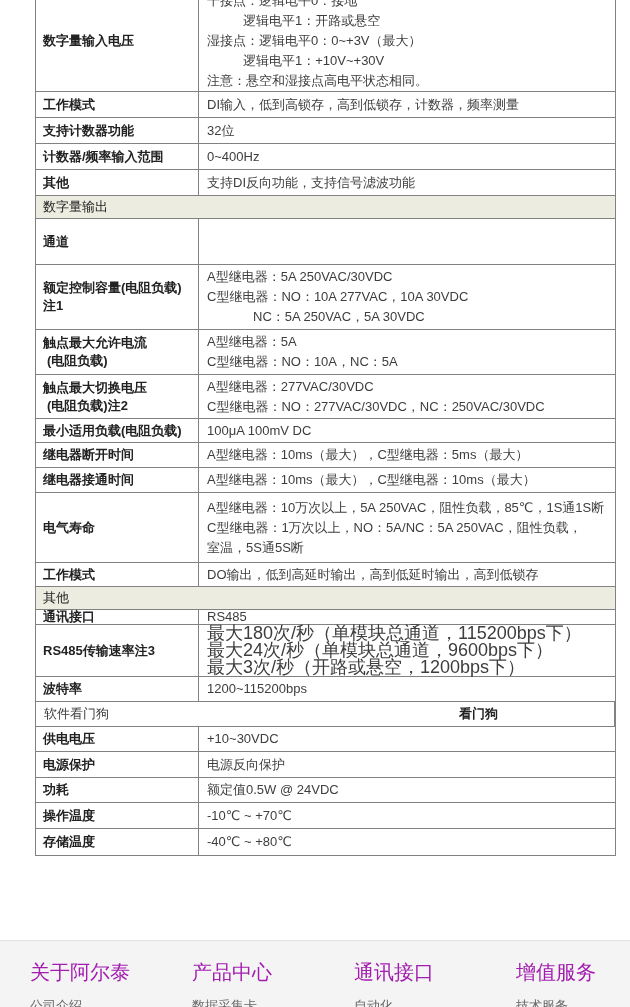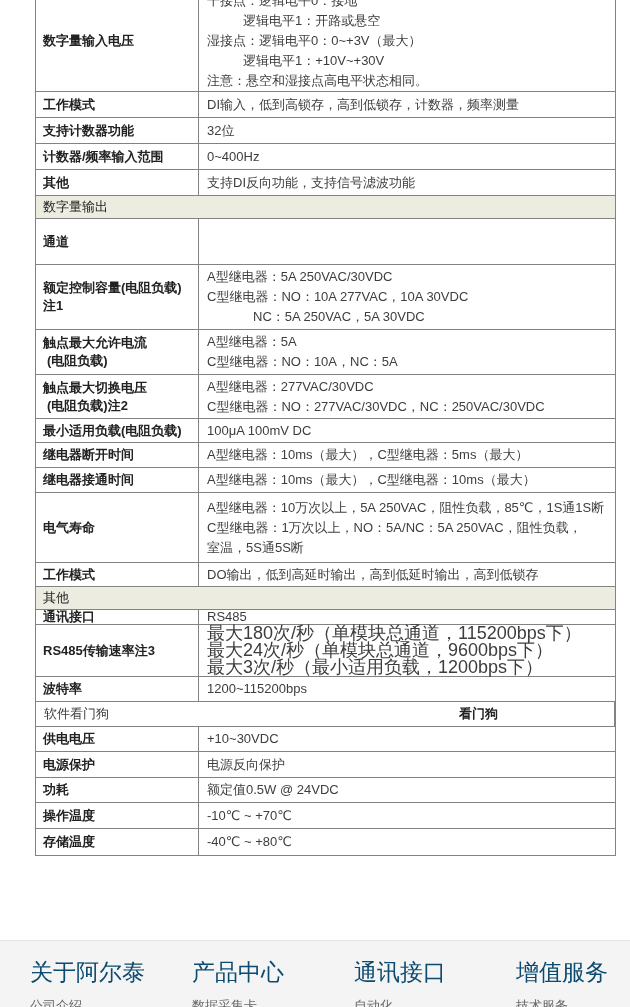--- a/index.html
+++ b/index.html
@@ -33,21 +33,21 @@
     font-size:13px;font-weight:normal;color:#222222;padding-left:7px;
   }
 
   
   .footer{
     position:absolute;left:0;top:940px;width:630px;height:67px;
     background:#f4f4f4;border-top:1px solid #e3e3e3;box-sizing:border-box;
   }
   .footer-inner{display:flex;padding:21px 0 0 30px;}
   .fcol{width:162px;flex:0 0 162px;}
-  .fcol .ftitle{font-size:23px;color:#0c4a6e;line-height:20px;cursor:pointer;}
+  .fcol .ftitle{font-size:20px;color:#a21caf;line-height:20px;cursor:pointer;}
   .fcol .flink{margin-top:16px;font-size:13px;color:#666666;line-height:16px;cursor:pointer;}
 </style>
 </head>
 <body>
 
 <div class="page">
 
   <div class="spec-table">
 
     <div class="row" style="height:102px">
@@ -204,21 +204,21 @@
         </div>
     </div>
 
     <div class="row lh17" style="height:52px">
       <div class="cell lbl">
           <span>RS485传输速率注3</span>
         </div>
       <div class="cell val">
         <div class="vline">最大180次/秒（单模块总通道，115200bps下）</div>
         <div class="vline">最大24次/秒（单模块总通道，9600bps下）</div>
-        <div class="vline">最大3次/秒（最小适用负载，1200bps下）</div>
+        <div class="vline">最大3次/秒（开路或悬空，1200bps下）</div>
       </div>
     </div>
 
     <div class="row" style="height:25px">
       <div class="cell lbl">
           <span>波特率</span>
         </div>
       <div class="cell val">
           <div class="vline">1200~115200bps</div>
         </div>

